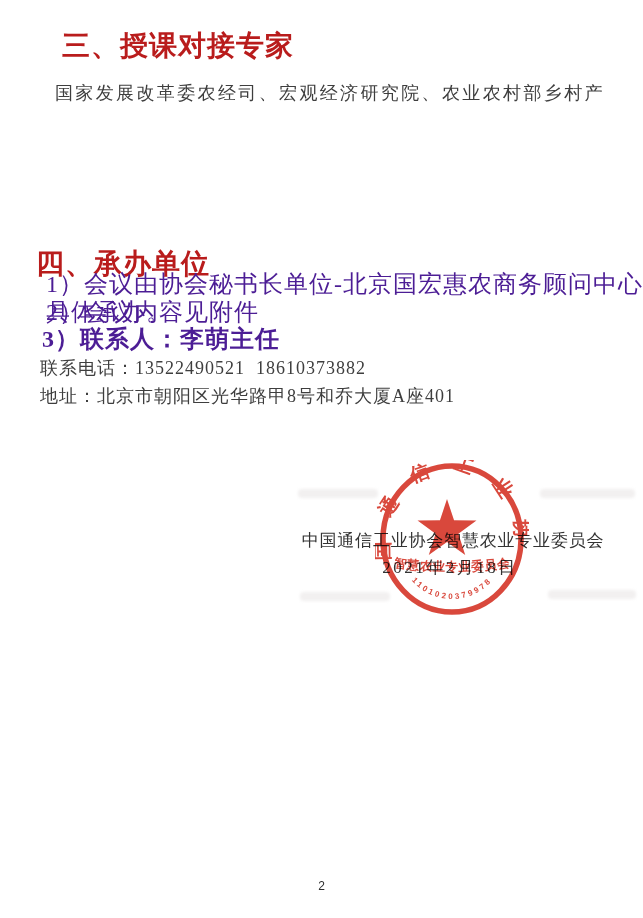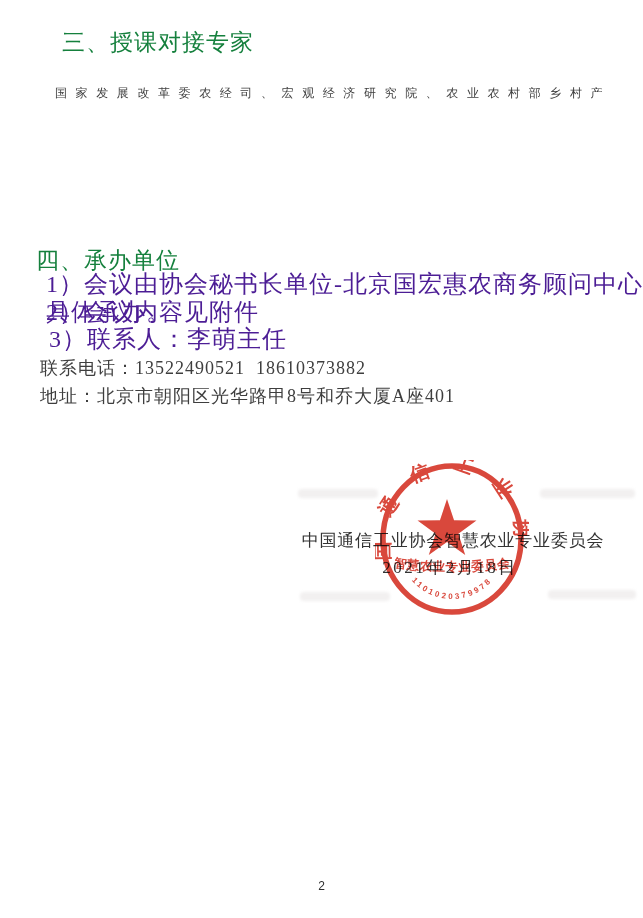--- a/index.html
+++ b/index.html
@@ -5,27 +5,27 @@
   html,body{margin:0;padding:0;}
   body{
     width:643px;height:918px;background:#ffffff;position:relative;
     font-family:"Liberation Serif","DejaVu Serif",serif;
     color:#3e3e3e;overflow:hidden;
   }
   .abs{position:absolute;}
   
   .h-sec{
     font-family:"Liberation Sans","DejaVu Sans",sans-serif;
-    font-weight:normal;font-size:23px;color:#15803d;letter-spacing:1px;
+    font-weight:bold;font-size:28px;color:#b91c1c;letter-spacing:1px;
     white-space:nowrap;
   }
   
   .para{left:40px;top:80px;width:564px;}
   .pline{
-    font-size:12px;line-height:26.6px;letter-spacing:1.5px;color:#3e3e3e;
+    font-size:18px;line-height:26.6px;letter-spacing:1.5px;color:#3e3e3e;
     text-align:justify;text-align-last:justify;white-space:nowrap;
   }
   .pline.first{text-indent:15px;}
   .pline.last{text-align-last:left;white-space:normal;}
   
   .item{
     font-size:24px;line-height:27.5px;letter-spacing:1px;color:#4c1d95;
     white-space:pre-wrap;
   }
   .contact{
@@ -64,21 +64,21 @@
 <div class="abs h-sec" style="left:62px;top:27px;">三、授课对接专家</div>
 
 <div class="abs para">
   <div class="pline first">国家发展改革委农经司、宏观经济研究院、农业农村部乡村产</div>
 </div>
 
 <div class="abs h-sec" style="left:36px;top:245px;">四、承办单位</div>
 
 <div class="abs item" style="left:46px;top:271px;">1）会议由协会秘书长单位-北京国宏惠农商务顾问中心具体承办。</div>
 <div class="abs item" style="left:46px;top:299px;">2）会议内容见附件</div>
-<div class="abs item" style="left:49px;top:326px;">3）联系人：李萌主任</div>
+<div class="abs item" style="left:42px;top:326px;font-weight:bold;">3）联系人：李萌主任</div>
 
 <div class="abs contact" style="left:40px;top:356px;">联系电话：13522490521  18610373882</div>
 <div class="abs contact" style="left:40px;top:384px;">地址：北京市朝阳区光华路甲8号和乔大厦A座401</div>
 
 <div class="abs smudge" style="left:298px;top:489px;width:80px;height:9px;"></div>
 <div class="abs smudge" style="left:540px;top:489px;width:95px;height:9px;"></div>
 <div class="abs smudge" style="left:300px;top:592px;width:90px;height:9px;"></div>
 <div class="abs smudge" style="left:548px;top:590px;width:88px;height:9px;"></div>
 
 <div class="abs sig-org">中国通信工业协会智慧农业专业委员会</div>

